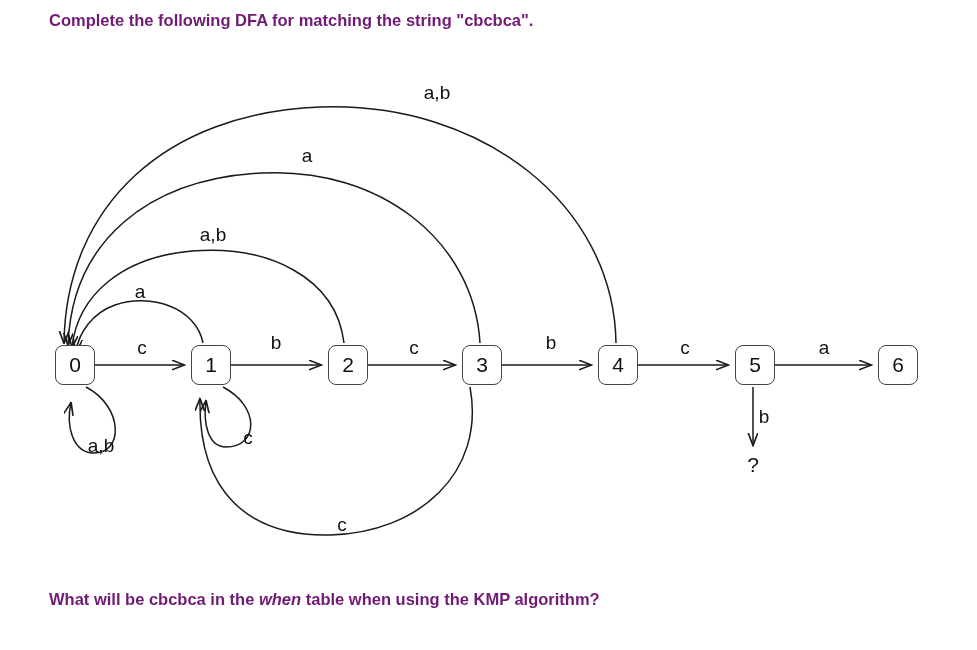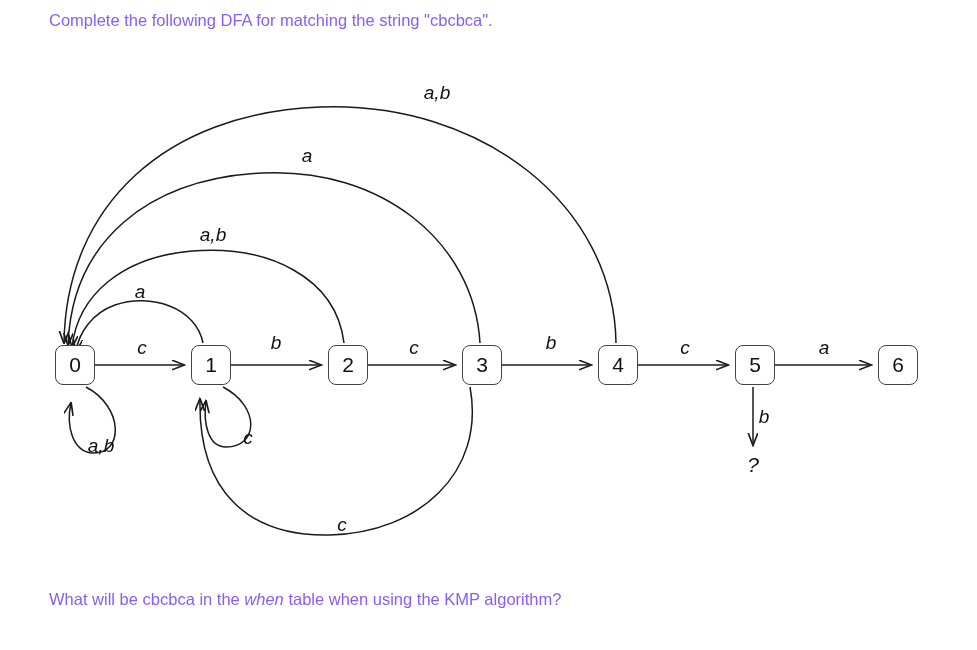--- a/index.html
+++ b/index.html
@@ -13,22 +13,23 @@
     position: relative;
     font-family: "Liberation Sans", sans-serif;
     color: #222222;
     overflow: hidden;
   }
 
   .prompt-text {
     position: absolute;
     font-size: 16.5px;
     line-height: 1.3;
-    color: #8b5cf6;
+    color: #701a75;
     white-space: nowrap;
+    font-weight: bold;
   }
   #question-top { left: 49px; top: 10px; }
   #question-bottom { left: 49px; top: 589px; }
   .ital { font-style: italic; }
 
   #dfa-figure {
     position: absolute;
     left: 0;
     top: 55px;
     width: 977px;
@@ -56,21 +57,20 @@
     font-family: "Liberation Sans", sans-serif;
   }
 
   .edge-label {
     position: absolute;
     font-size: 19px;
     color: #111111;
     white-space: nowrap;
     font-family: "Liberation Sans", sans-serif;
     transform: translate(-50%, -50%);
-    font-style: italic;
   }
   .edge-label.unknown { font-size: 21px; }
 </style>
 </head>
 <body>
 
 <div class="prompt-text" id="question-top">
   <span id="question-top-text">Complete the following DFA for matching the string "cbcbca".</span>
 </div>
 

